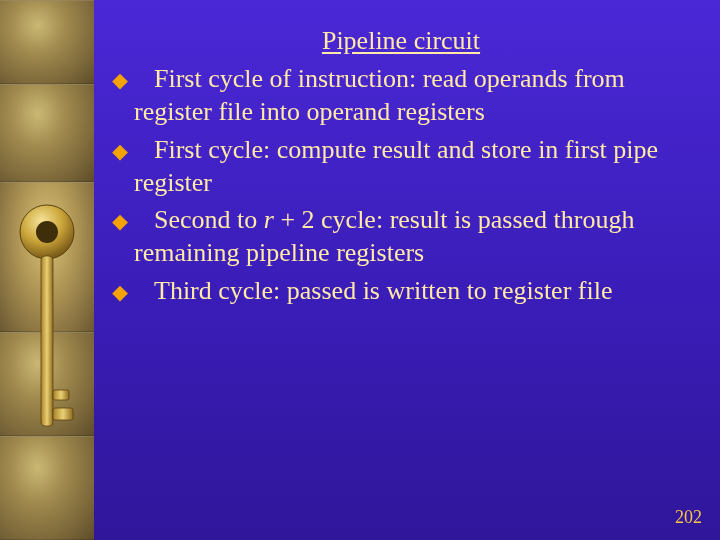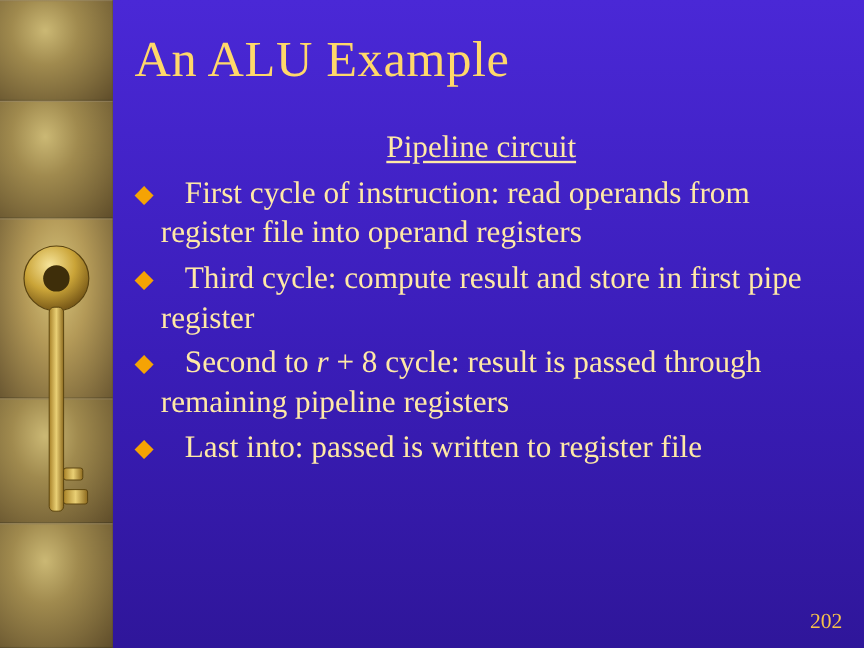--- a/index.html
+++ b/index.html
@@ -117,42 +117,41 @@
         <circle cx="29" cy="32" r="27" fill="url(#g1)" stroke="#5a430f" stroke-width="1"></circle>
         <circle cx="29" cy="32" r="11" fill="#3e2e0a"></circle>
         <rect x="23" y="56" width="12" height="170" rx="4" fill="url(#g2)" stroke="#5a430f" stroke-width="0.8"></rect>
         <rect x="35" y="190" width="16" height="10" rx="2" fill="url(#g2)" stroke="#5a430f" stroke-width="0.8"></rect>
         <rect x="35" y="208" width="20" height="12" rx="2" fill="url(#g2)" stroke="#5a430f" stroke-width="0.8"></rect>
       </svg>
     </div>
   </div>
 
   <div class="content">
-    <div class="title">An ALU Example</div>
     <div class="subtitle">Pipeline circuit</div>
 
     <div class="bullets">
 
       <div class="bullet">
         <span class="marker">◆</span>
         <span class="lead">First cycle of instruction</span><span>: read operands from register file into operand registers</span>
       </div>
 
       <div class="bullet">
         <span class="marker">◆</span>
-        <span class="lead">Third cycle</span><span>: compute result and store in first pipe register</span>
+        <span class="lead">First cycle</span><span>: compute result and store in first pipe register</span>
       </div>
 
       <div class="bullet">
         <span class="marker">◆</span>
-        <span class="lead"><span>Second to </span><span class="italic">r</span><span> + 8 cycle</span></span><span>: result is passed through remaining pipeline registers</span>
+        <span class="lead"><span>Second to </span><span class="italic">r</span><span> + 2 cycle</span></span><span>: result is passed through remaining pipeline registers</span>
       </div>
 
       <div class="bullet">
         <span class="marker">◆</span>
-        <span class="lead">Last into</span><span>: passed is written to register file</span>
+        <span class="lead">Third cycle</span><span>: passed is written to register file</span>
       </div>
 
     </div>
   </div>
 
   <div class="pagenum">202</div>
 </div>
 
 </body></html>

